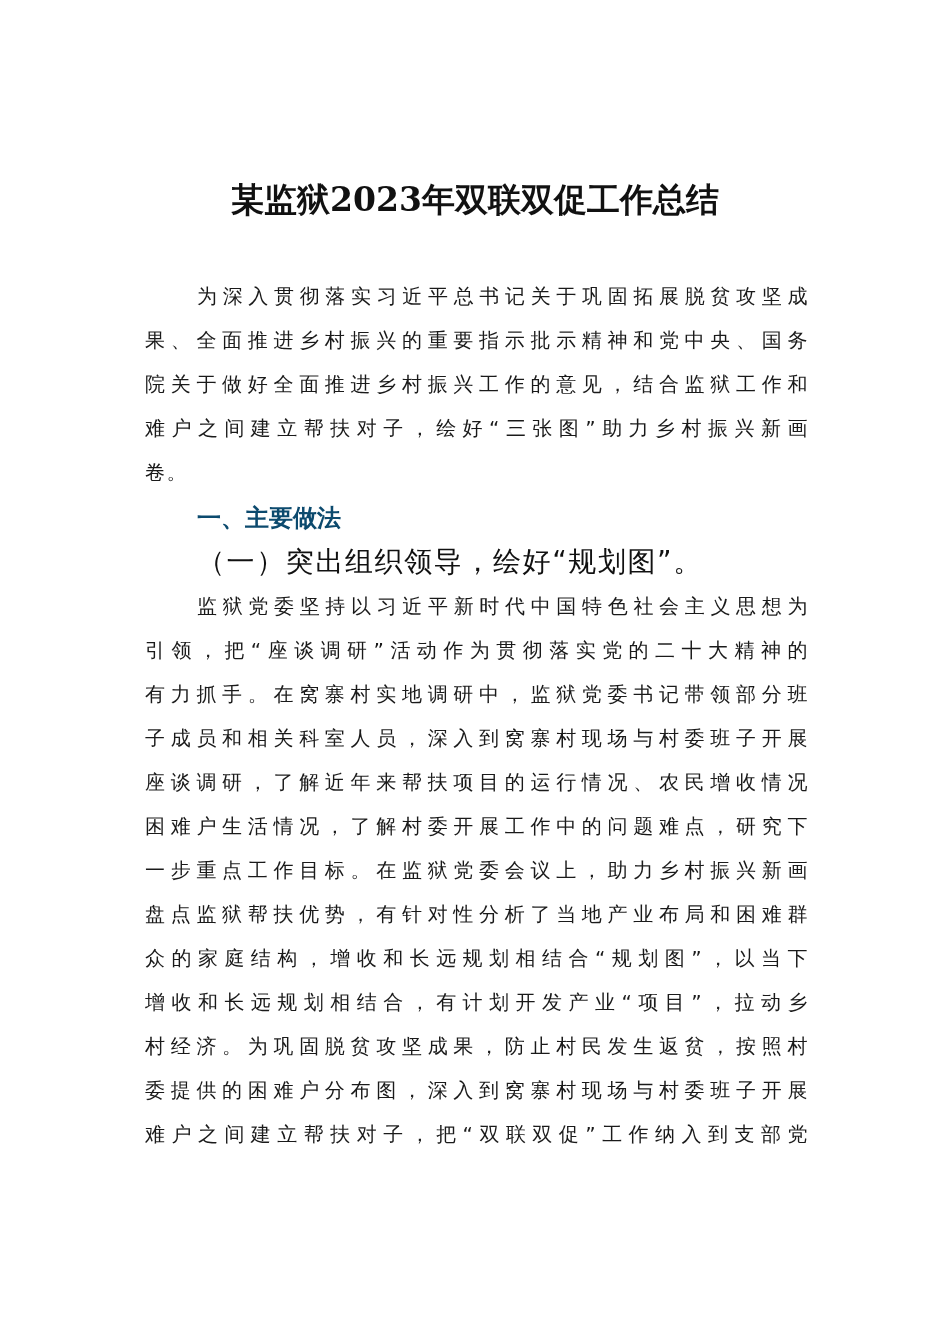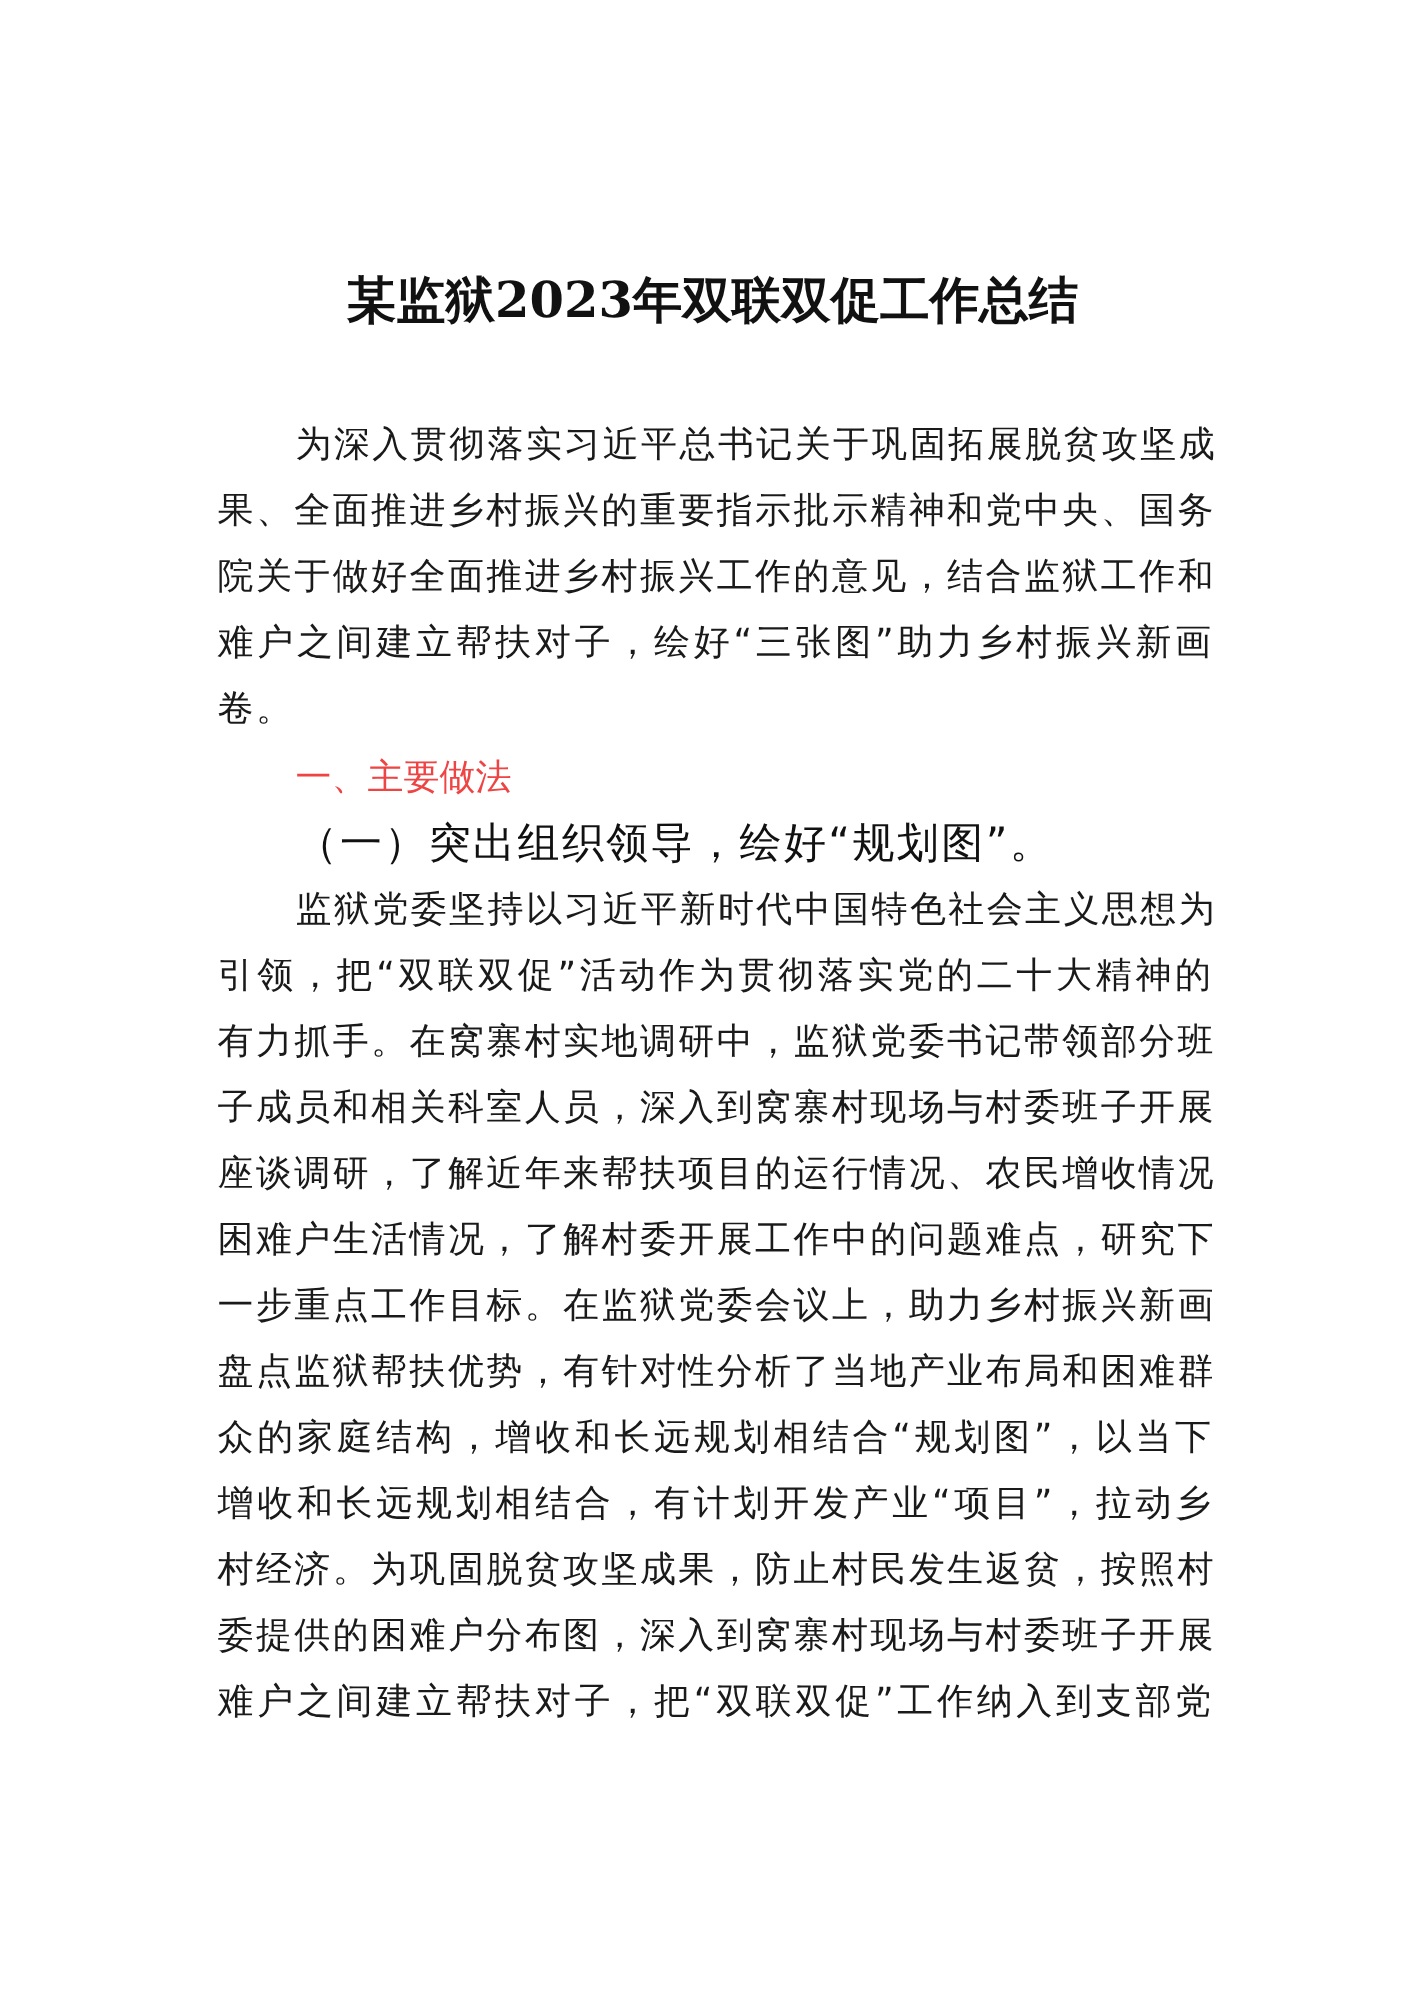--- a/index.html
+++ b/index.html
@@ -5,29 +5,29 @@
   html, body { margin: 0; padding: 0; background: #ffffff; }
   body { width: 950px; height: 1344px; position: relative; overflow: hidden; }
   .page { position: absolute; left: 0; top: 0; width: 832px; height: 1344px; background: #ffffff; }
   .title {
     position: absolute; left: 0; width: 950px; top: 176px;
     text-align: center; font-family: "DejaVu Serif", serif; font-weight: bold;
     font-size: 33px; color: #111; letter-spacing: 0px; line-height: 48px;
   }
   .line {
     position: absolute; left: 145px; width: 664px;
-    font-family: "DejaVu Sans", sans-serif; font-size: 24px; color: #1a1a1a;
+    font-family: "DejaVu Sans", sans-serif; font-size: 20px; color: #1a1a1a;
     line-height: 32px; white-space: nowrap; letter-spacing: 1.6px;
     text-align: justify; text-align-last: justify;
   }
   .line.last { text-align-last: left; }
   .line.indent { left: 197px; width: 612px; }
   .heading1 {
     position: absolute; left: 197px; font-family: "DejaVu Sans", sans-serif;
-    font-weight: normal; font-size: 24px; color: #ef4444; line-height: 32px; white-space: nowrap;
+    font-weight: bold; font-size: 24px; color: #0c4a6e; line-height: 32px; white-space: nowrap;
   }
   .heading2 {
     position: absolute; left: 197px; font-family: "DejaVu Sans", sans-serif;
     font-size: 28px; color: #111; line-height: 32px; white-space: nowrap; letter-spacing: 1.6px;
   }
 </style>
 </head>
 <body>
 
 <div class="page">
@@ -39,21 +39,21 @@
     <div class="line" style="top:368px">院关于做好全面推进乡村振兴工作的意见，结合监狱工作和</div>
     <div class="line" style="top:412px">难户之间建立帮扶对子，绘好“三张图”助力乡村振兴新画</div>
     <div class="line last" style="top:456px">卷。</div>
   </div>
 
   <div class="heading1" style="top:502px">一、主要做法</div>
   <div class="heading2" style="top:546px">（一）突出组织领导，绘好“规划图”。</div>
 
   <div>
     <div class="line indent" style="top:590px">监狱党委坚持以习近平新时代中国特色社会主义思想为</div>
-    <div class="line" style="top:634px">引领，把“双联双促”活动作为贯彻落实党的二十大精神的</div>
+    <div class="line" style="top:634px">引领，把“座谈调研”活动作为贯彻落实党的二十大精神的</div>
     <div class="line" style="top:678px">有力抓手。在窝寨村实地调研中，监狱党委书记带领部分班</div>
     <div class="line" style="top:722px">子成员和相关科室人员，深入到窝寨村现场与村委班子开展</div>
     <div class="line" style="top:766px">座谈调研，了解近年来帮扶项目的运行情况、农民增收情况</div>
     <div class="line" style="top:810px">困难户生活情况，了解村委开展工作中的问题难点，研究下</div>
     <div class="line" style="top:854px">一步重点工作目标。在监狱党委会议上，助力乡村振兴新画</div>
     <div class="line" style="top:898px">盘点监狱帮扶优势，有针对性分析了当地产业布局和困难群</div>
     <div class="line" style="top:942px">众的家庭结构，增收和长远规划相结合“规划图”，以当下</div>
     <div class="line" style="top:986px">增收和长远规划相结合，有计划开发产业“项目”，拉动乡</div>
     <div class="line" style="top:1030px">村经济。为巩固脱贫攻坚成果，防止村民发生返贫，按照村</div>
     <div class="line" style="top:1074px">委提供的困难户分布图，深入到窝寨村现场与村委班子开展</div>

